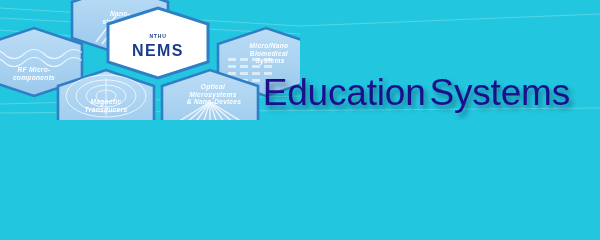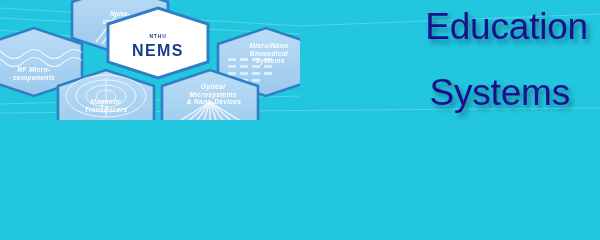--- a/index.html
+++ b/index.html
@@ -38,22 +38,22 @@
   }
   .nems-main{
     font-family:"Liberation Sans", sans-serif;
     font-weight:bold;fill:#1a3c8c;font-size:16px;letter-spacing:1.4px;
   }
 
   
   #headline{
     position:absolute;
     left:330px;top:8px;width:262px;height:104px;
-    display:flex;flex-direction:column;
-    align-items:flex-end;justify-content:space-between;
+    display:flex;flex-direction:row;
+    align-items:flex-end;justify-content:flex-end;
     text-align:right;
   }
   #headline .line{
     font-family:"Liberation Sans", sans-serif;
     font-size:37px;
     line-height:1.02;
     color:#1b0f8c;
     letter-spacing:-0.2px;
     white-space:nowrap;
     text-shadow:3px 4px 5px rgba(10,40,70,0.45);

